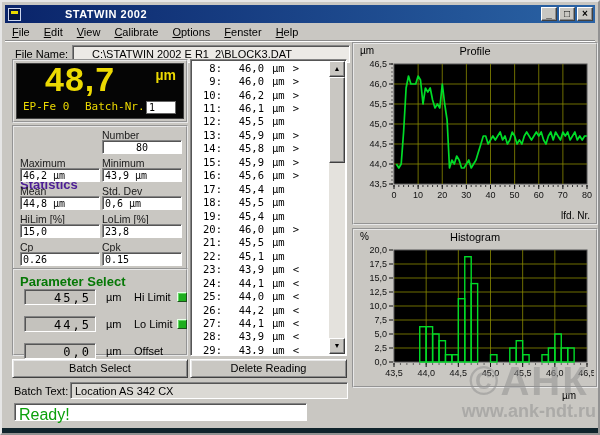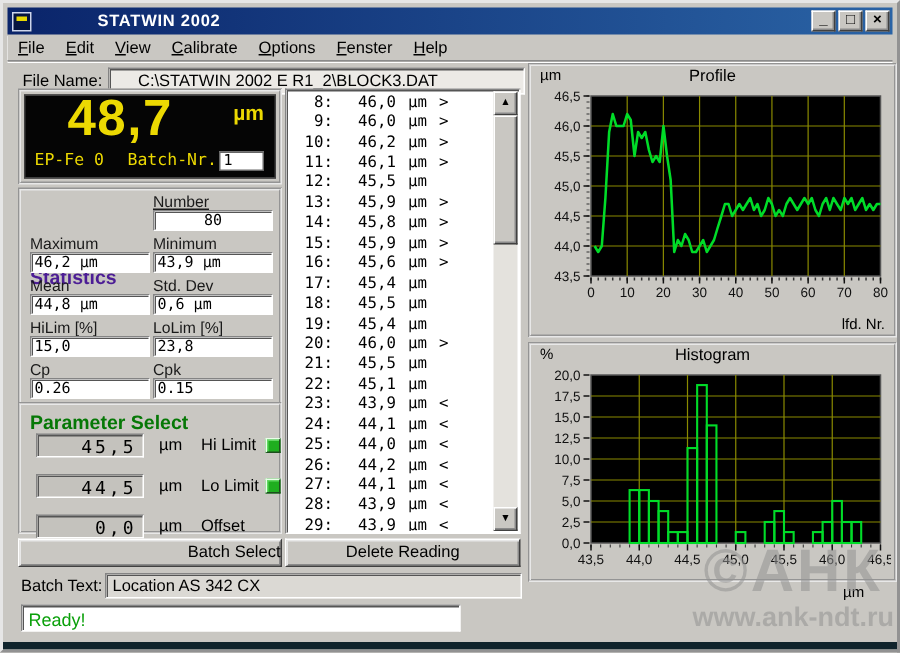--- a/index.html
+++ b/index.html
@@ -67,27 +67,27 @@
   #scrollbar { position:absolute; top:1px; right:1px; bottom:1px; width:16px; background:#e4e2dd; }
   .sb-btn { position:absolute; left:0; width:16px; height:16px; background:#c9c7c2; border:1px solid; border-color:#fff #404040 #404040 #fff;
     box-shadow:inset -1px -1px 0 #8a8a8a; font-size:7px; text-align:center; line-height:14px; color:#000; }
   #sb-up { top:0; } #sb-down { bottom:0; }
   #sb-thumb { position:absolute; left:0; top:16px; width:16px; height:86px; background:#c9c7c2;
     border:1px solid; border-color:#fff #404040 #404040 #fff; box-shadow:inset -1px -1px 0 #8a8a8a; }
 
   
   .push-btn { position:absolute; height:19px; background:#c9c7c2; font-size:11px; text-align:center; line-height:17px;
     border:1px solid; border-color:#ffffff #404040 #404040 #ffffff; box-shadow:inset 1px 1px 0 #e8e8e8, inset -1px -1px 0 #8a8a8a; }
-  #batch-select-btn { left:10px; top:357px; width:176px;text-align:right; }
+  #batch-select-btn { left:10px; top:357px; width:176px; }
   #delete-reading-btn { left:188px; top:357px; width:157px; }
 
   
   #batchtext-label { position:absolute; left:12px; top:383px; font-size:11px; }
   #batchtext-field { position:absolute; left:68px; top:380px; width:278px; height:17px; background:#dbd9d4; font-size:11px; padding:2px 4px; }
-  #status-bar { position:absolute; left:12px; top:401px; width:293px; height:18px; background:#fff; font-size:12px; padding:2px 4px; color:#0aa00a; }
+  #status-bar { position:absolute; left:12px; top:401px; width:293px; height:18px; background:#fff; font-size:16px; padding:2px 4px; color:#0aa00a; }
 
   
   #profile-panel { left:350px; top:40px; width:246px; height:183px; }
   #hist-panel { left:350px; top:226px; width:246px; height:160px; }
   .chart-head { position:relative; height:14px; font-size:10px; }
   .chart-ylabel { position:absolute; left:6px; top:1px; }
   .chart-title { position:absolute; left:0; right:0; top:1px; text-align:center; font-size:11px; }
   .chart-xlabel-row { position:relative; height:12px; font-size:10px; }
   .chart-xlabel { position:absolute; right:6px; top:-2px; }
   #hist-unit { position:absolute; left:560px; top:388px; font-size:10px; }
@@ -135,21 +135,21 @@
       <span id="lcd-value">48,7</span>
       <span id="lcd-unit">µm</span>
       <span id="lcd-probe">EP-Fe 0</span>
       <span id="lcd-batch-label">Batch-Nr.:</span>
       <div id="lcd-batch-field">1</div>
     </div>
   </div>
 
   <div id="stats-panel" class="panel">
     <span id="stats-title">Statistics</span>
-    <span class="stat-label" style="left:88px;top:2px;text-decoration:underline;">Number</span>
+    <span class="stat-label" style="left:88px;top:2px;">Number</span>
     <div class="stat-field sunken" style="left:88px;top:13px;text-align:center;">80</div>
     <div id="stats-rows">
         <span class="stat-label" style="left: 6px; top: 30px;">Maximum</span>
         <div class="stat-field sunken" style="left: 6px; top: 41px;">46,2 µm</div>
         <span class="stat-label" style="left: 88px; top: 30px;">Minimum</span>
         <div class="stat-field sunken" style="left: 88px; top: 41px;">43,9 µm</div>
         <span class="stat-label" style="left: 6px; top: 58px;">Mean</span>
         <div class="stat-field sunken" style="left: 6px; top: 69px;">44,8 µm</div>
         <span class="stat-label" style="left: 88px; top: 58px;">Std. Dev</span>
         <div class="stat-field sunken" style="left: 88px; top: 69px;">0,6 µm</div>

